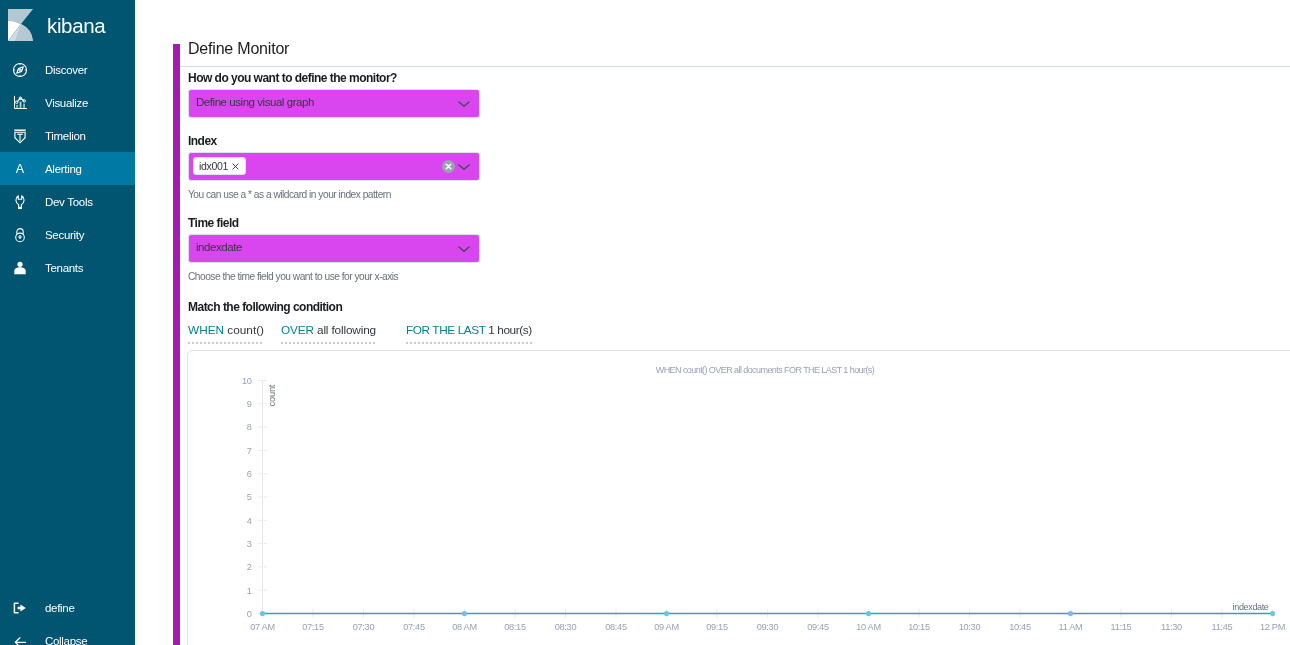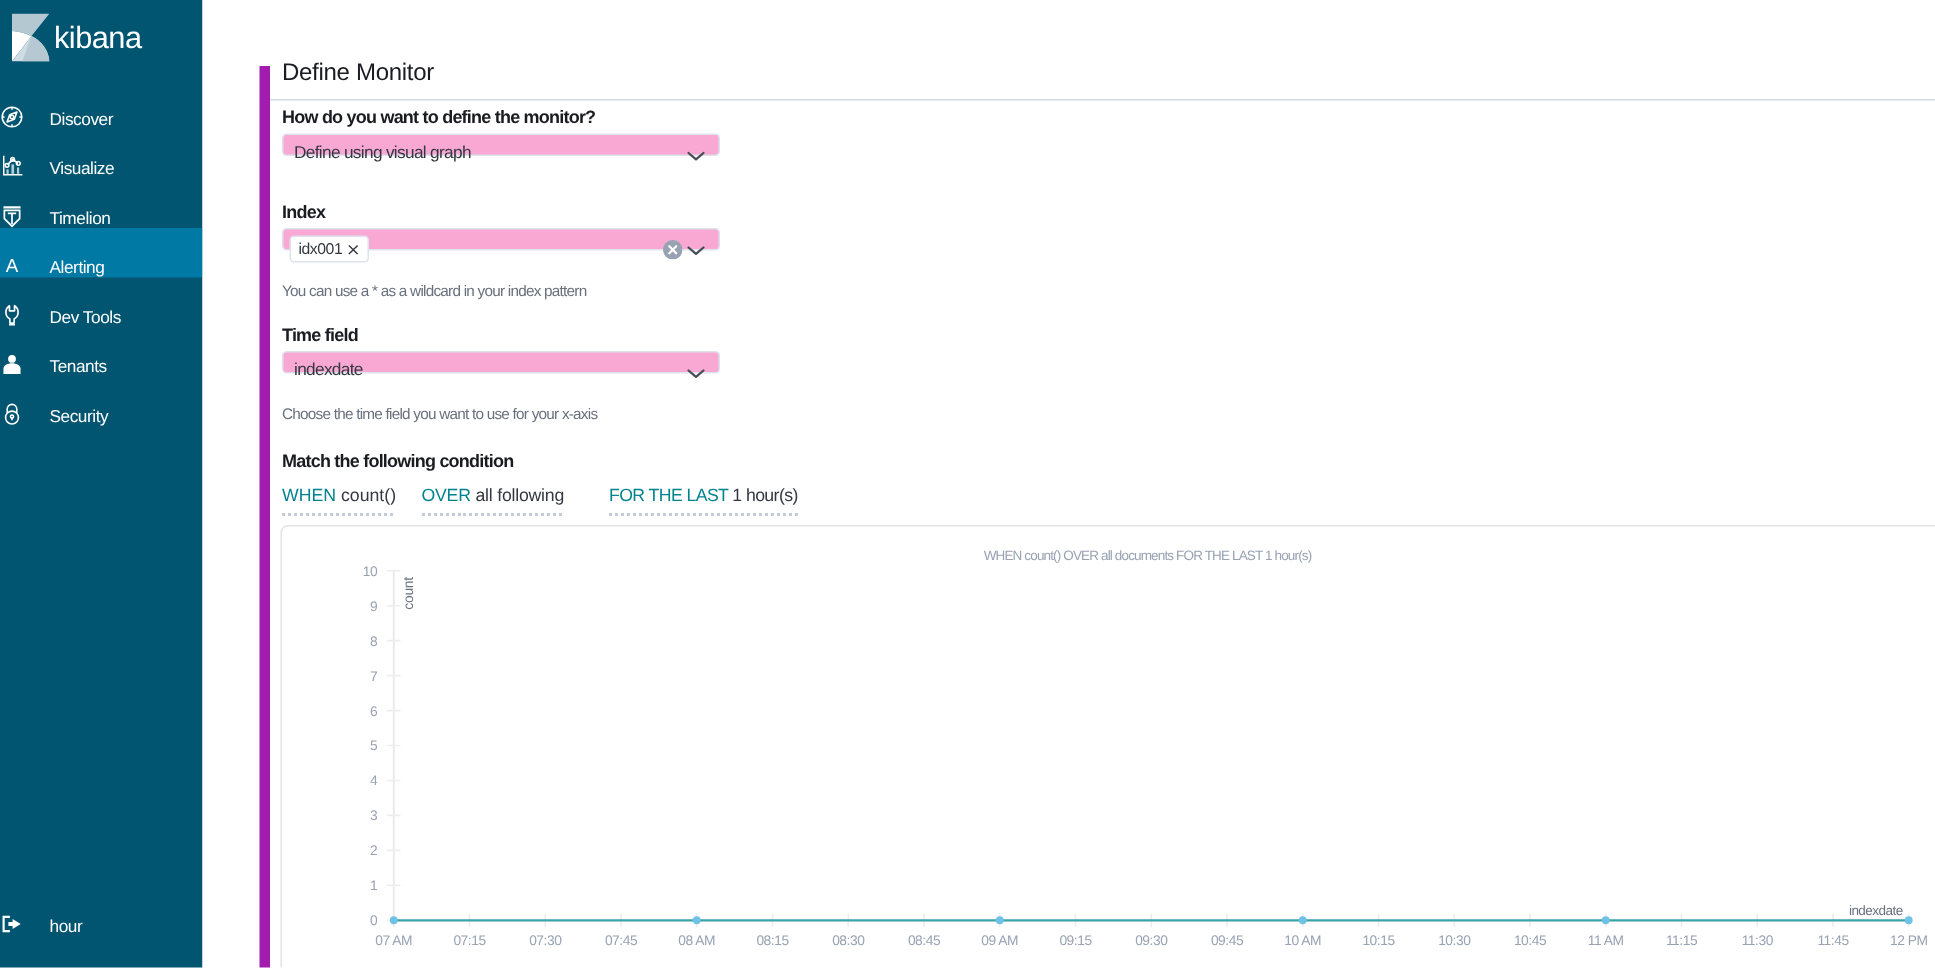--- a/index.html
+++ b/index.html
@@ -14,44 +14,44 @@
   .app { position:relative; width:1290px; height:645px; }
 
   
   .sidebar {
     position:absolute; left:0; top:0;
     width:135px; height:645px;
     background:#015571; overflow:hidden;
   }
   .brand { position:absolute; left:8px; top:9px; display:flex; align-items:flex-start; }
   .brand .logo { width:25px; height:32px; display:block; }
-  .brand .name { color:#ffffff; font-size:20.5px; margin-left:3px; letter-spacing:-0.35px; line-height:34px; }
+  .brand .name { color:#ffffff; font-size:20.5px; margin-left:14px; letter-spacing:-0.35px; line-height:34px; }
   .nav { position:absolute; left:0; top:53px; width:135px; }
   .nav-item {
-    height:33px; display:flex; align-items:flex-end;
-    padding-left:0; cursor:pointer;
+    height:33px; display:flex; align-items:center;
+    padding-left:12px; cursor:pointer;
   }
   .nav-item.active { background:#0079A5; }
   .nav-item .ico { width:16px; height:16px; flex:0 0 16px; display:flex; align-items:center; justify-content:center; }
   .nav-item .ico svg { display:block; }
   .nav-item .label { color:#fff; font-size:11.5px; margin-left:17px; letter-spacing:-0.3px; white-space:nowrap; }
   .nav-bottom { position:absolute; left:0; bottom:-12px; width:135px; }
 
   
   .main { position:absolute; left:135px; top:0; width:1155px; height:645px; background:#fff; overflow:hidden; }
   .panel { position:absolute; left:38px; top:0; width:1117px; height:645px; border-left:7px solid #a21caf;margin-top:44px; }
   .panel-title { position:absolute; left:8px; top:-5px; font-size:16px; color:#1a1c21; line-height:20px; letter-spacing:-0.2px; }
   .hr { position:absolute; left:0; width:1117px; height:1px; background:#D3DAE6; }
 
   .flabel { position:absolute; font-size:12px; font-weight:bold; color:#1a1c21; line-height:13px; letter-spacing:-0.52px; }
   .fhelp  { position:absolute; font-size:10.2px; color:#69707D; line-height:13px; letter-spacing:-0.5px; }
   .fselect {
-    position:absolute; width:292px; height:15px;
+    position:absolute; width:292px; height:29px;
     border:1px solid #DDE2EB; border-radius:3px;
-    background:#f9a8d4; font-size:11.5px; color:#343741; letter-spacing:-0.45px;
+    background:#d946ef; font-size:11.5px; color:#343741; letter-spacing:-0.45px;
   }
   .fselect .val { position:absolute; left:7px; top:0; line-height:25px; }
   .fselect .chev { position:absolute; right:8px; top:7px; }
 
   .pill {
     position:absolute; left:4px; top:4px; height:18px;
     border:1px solid #DDE2EB; border-radius:3px; background:#fff;
     font-size:10.5px; color:#343741; line-height:16px; padding:0 6px 0 5px;
     letter-spacing:-0.3px;
     display:flex; align-items:center; white-space:nowrap;
@@ -144,48 +144,48 @@
           <span class="ico">
             <svg width="16" height="16" viewBox="0 0 16 16" fill="none" stroke="#fff" stroke-width="1.1">
               <path d="M6.3 1.8 A5.1 5.1 0 0 0 6.6 10.6 V13.4 h2.8 V10.6 A5.1 5.1 0 0 0 9.7 1.8 V5.2 H6.3 Z" stroke-linejoin="round"></path>
               <path d="M6.0 14.4 h4.0" stroke-linecap="butt" stroke-width="1.3"></path>
             </svg>
           </span>
           <span class="label">Dev Tools</span>
         </div>
         <div class="nav-item">
           <span class="ico">
-            <svg width="16" height="16" viewBox="0 0 16 16" fill="#fff">
-              <circle cx="8" cy="4.3" r="2.6"></circle>
-              <path d="M2.3 14.3 v-3.6 c0-2 2.6-3.5 5.7-3.5 s5.7 1.5 5.7 3.5 v3.6 Z"></path>
-            </svg>
-          </span>
-          <span class="label">Tenants</span>
-        </div>
-        <div class="nav-item">
-          <span class="ico">
             <svg width="16" height="16" viewBox="0 0 16 16" fill="none" stroke="#fff" stroke-width="1.05">
               <path d="M4.8 7.4 V4.8 a3.2 3.2 0 0 1 6.4 0 V7.4"></path>
               <circle cx="8" cy="10.4" r="4.3"></circle>
               <circle cx="8" cy="9.7" r="1.05"></circle>
               <path d="M8 10.6 v1.5" stroke-linecap="butt"></path>
             </svg>
           </span>
           <span class="label">Security</span>
         </div>
+        <div class="nav-item">
+          <span class="ico">
+            <svg width="16" height="16" viewBox="0 0 16 16" fill="#fff">
+              <circle cx="8" cy="4.3" r="2.6"></circle>
+              <path d="M2.3 14.3 v-3.6 c0-2 2.6-3.5 5.7-3.5 s5.7 1.5 5.7 3.5 v3.6 Z"></path>
+            </svg>
+          </span>
+          <span class="label">Tenants</span>
+        </div>
       </div>
     <div class="nav-bottom">
         <div class="nav-item">
           <span class="ico">
             <svg width="16" height="16" viewBox="0 0 16 16">
               <path d="M6.6 3.3 H2.4 V12.7 H6.6" fill="none" stroke="#fff" stroke-width="1.45"></path>
               <path d="M8.4 4.6 L13.8 8 L8.4 11.4 V9.3 H5.6 V6.7 H8.4 Z" fill="#fff"></path>
             </svg>
           </span>
-          <span class="label">hour</span>
+          <span class="label">define</span>
         </div>
         <div class="nav-item">
           <span class="ico">
             <svg width="16" height="16" viewBox="0 0 16 16" fill="none" stroke="#fff" stroke-width="1.25" stroke-linecap="round" stroke-linejoin="round">
               <path d="M13.6 9.3 H3.4"></path>
               <path d="M7.9 4.8 L3.4 9.3 L7.9 13.8"></path>
             </svg>
           </span>
           <span class="label">Collapse</span>
         </div>

